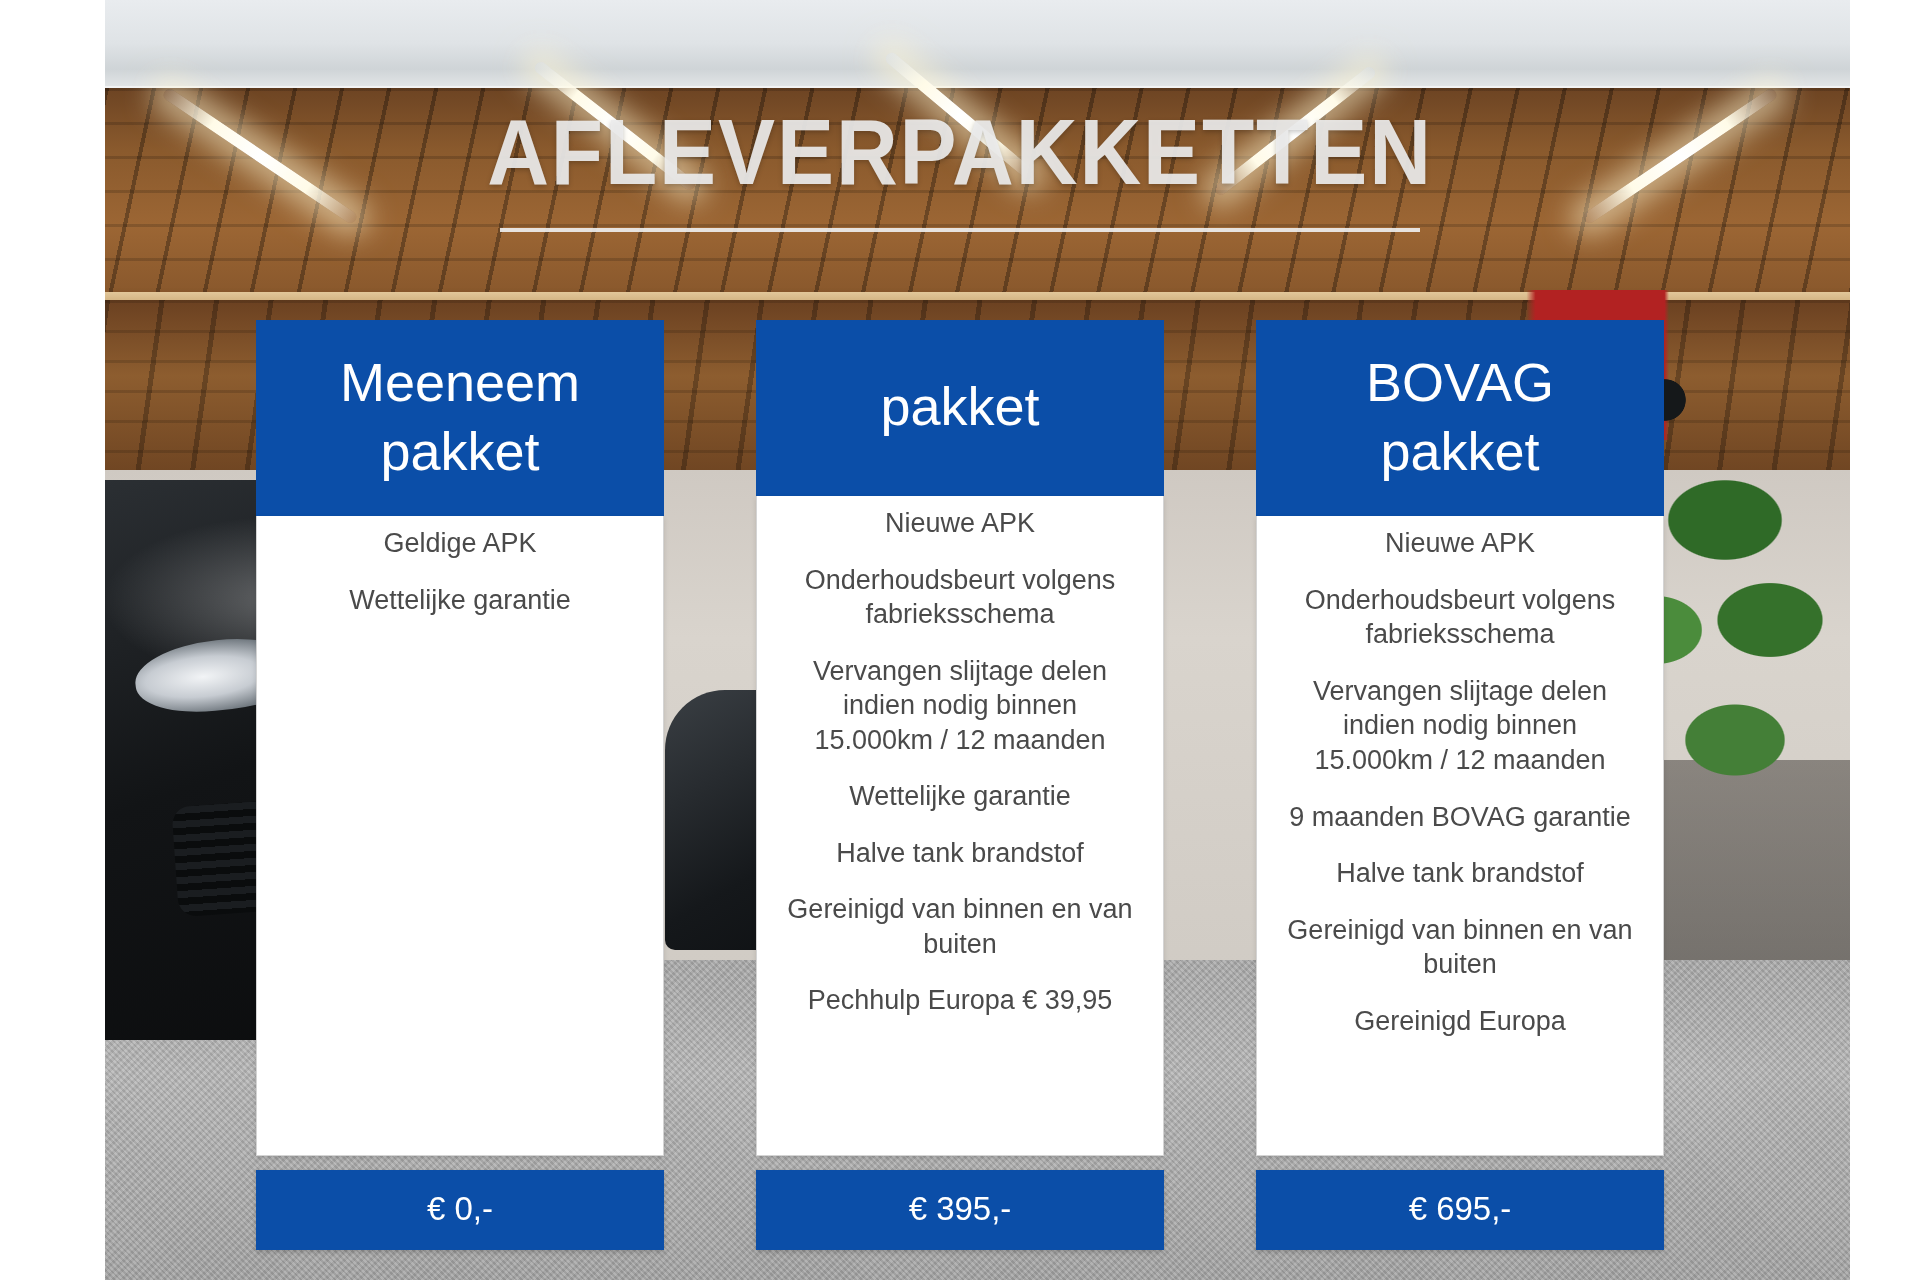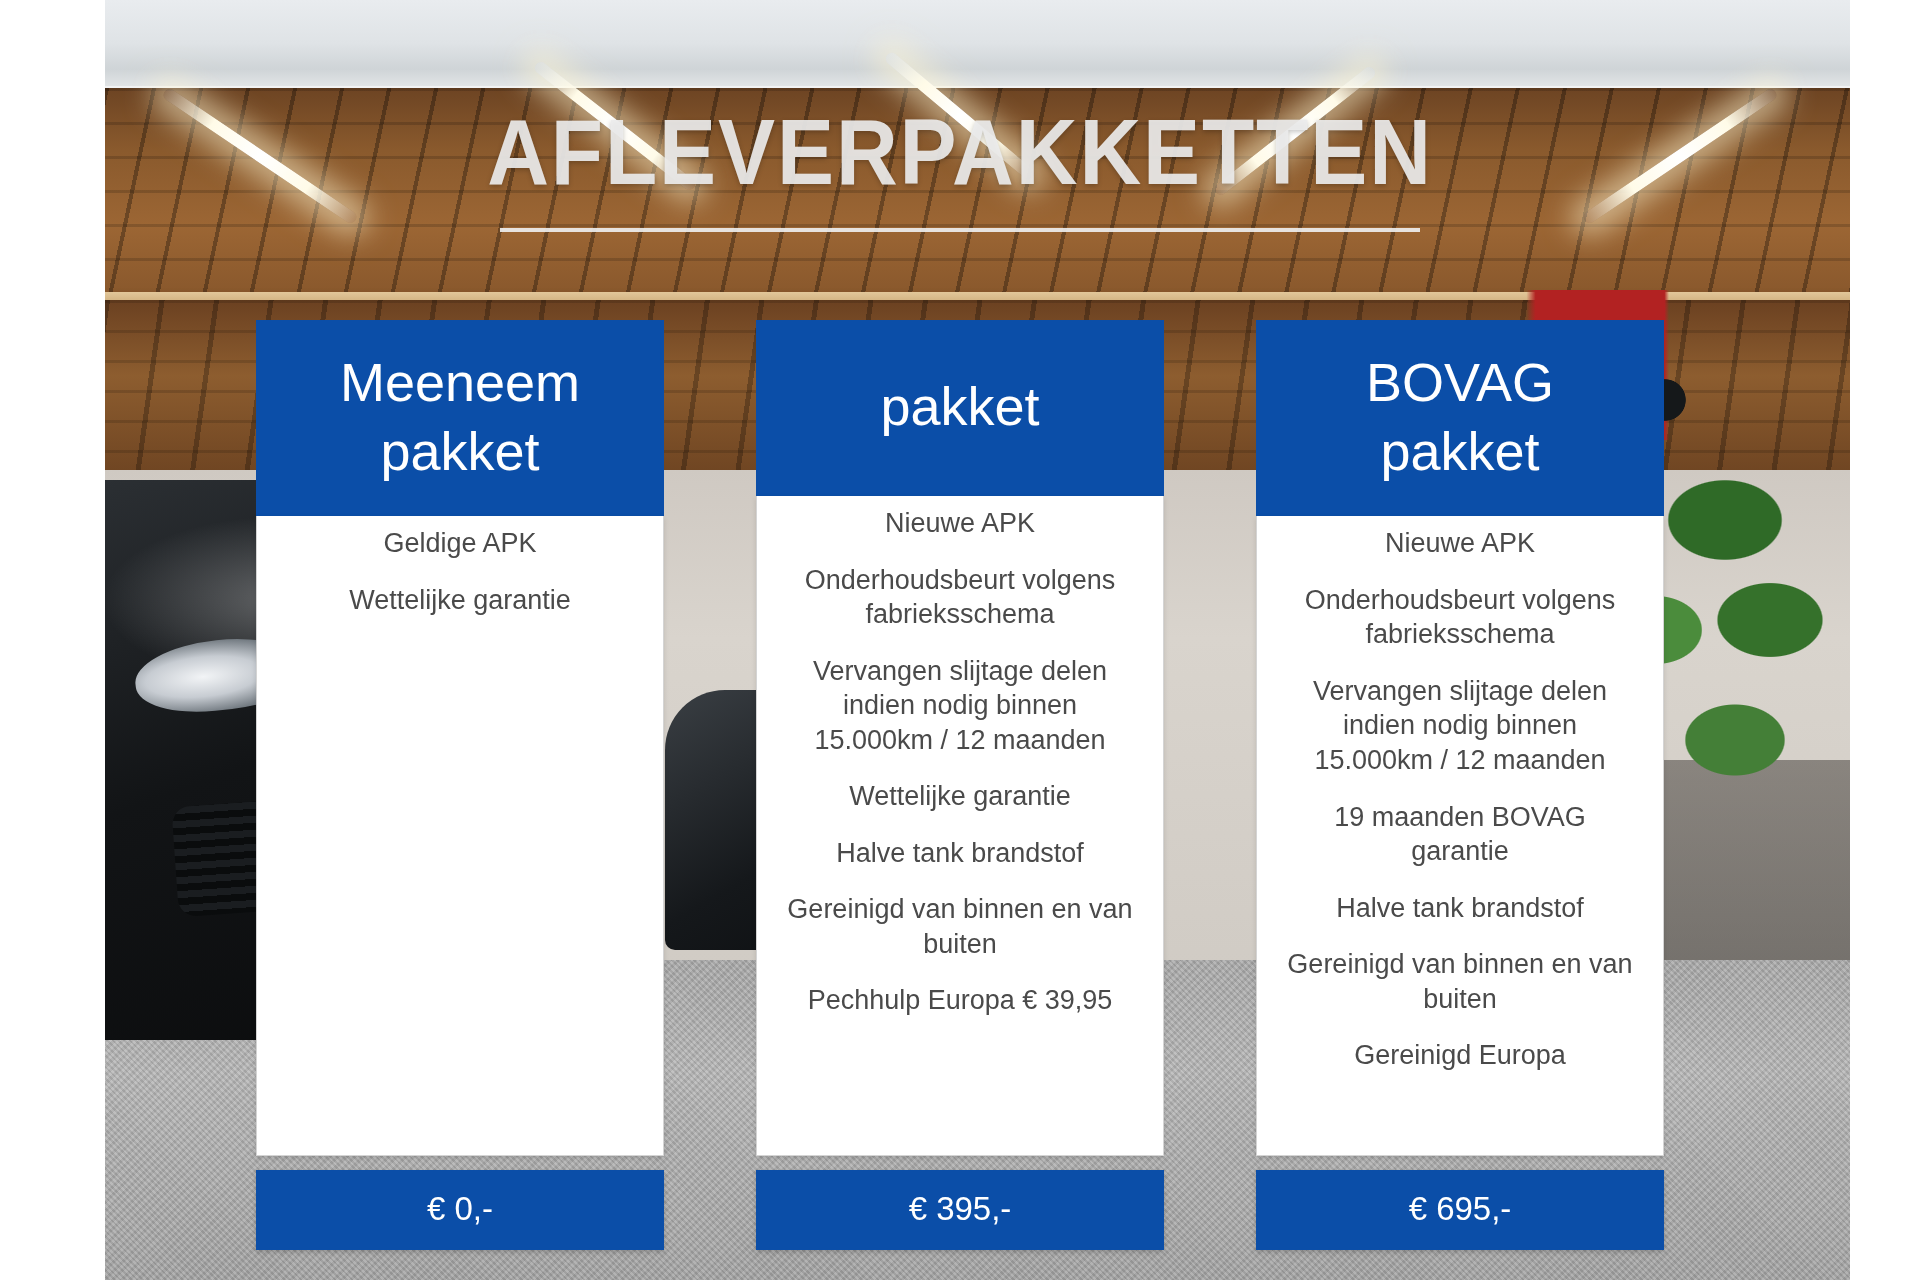--- a/index.html
+++ b/index.html
@@ -227,21 +227,21 @@
       <div class="card-head">
         <div>
           <span>BOVAG</span>
           <span>pakket</span>
         </div>
       </div>
       <div class="card-body">
         <div class="feature">Nieuwe APK</div>
         <div class="feature">Onderhoudsbeurt volgens fabrieksschema</div>
         <div class="feature">Vervangen slijtage delen indien nodig binnen 15.000km / 12 maanden</div>
-        <div class="feature">19 maanden BOVAG garantie</div>
+        <div class="feature">9 maanden BOVAG garantie</div>
         <div class="feature">Halve tank brandstof</div>
         <div class="feature">Gereinigd van binnen en van buiten</div>
         <div class="feature">Gereinigd Europa</div>
         <div class="spacer"></div>
       </div>
       <div class="card-foot">€ 695,-</div>
     </div>
 
   </div>
 </div>

